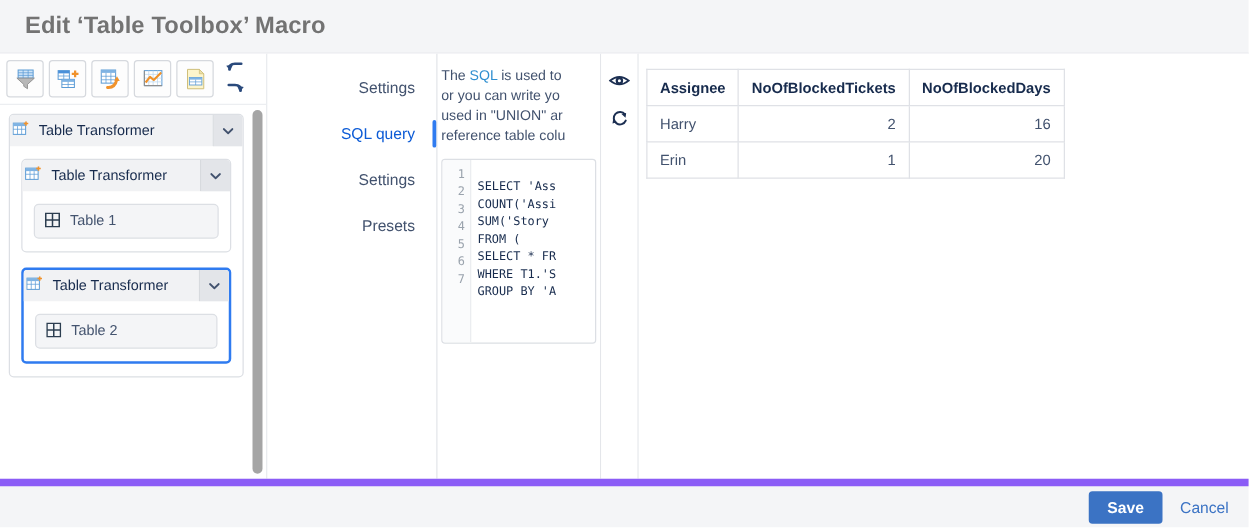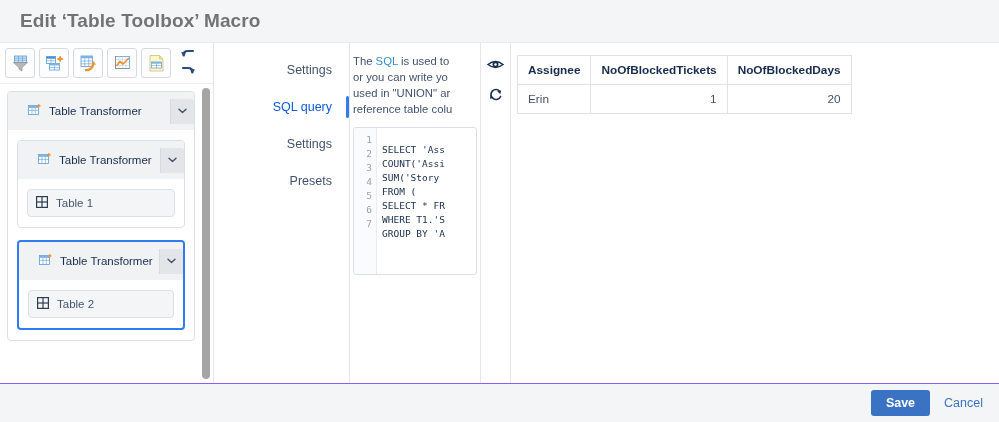--- a/index.html
+++ b/index.html
@@ -69,21 +69,21 @@
     width: 8px; border-radius: 4px; background: #a5a5a5;
     cursor: pointer;
   }
   .node {
     border: 1px solid #dcdfe4; border-radius: 4px;
     background: #fff; margin-bottom: 0px;
   }
   .node-outer { margin-right: 4px; }
   .node-head {
     display: flex; align-items: center;
-    height: 38px; padding: 0 0 0 20px;
+    height: 25px; padding: 0 0 0 2px;
     background: #f1f2f4;
     border-radius: 3px 3px 0 0;
     font-size: 11.5px; color: #172b4d;
     cursor: pointer;
     justify-content: center;
   }
   .node-head .label { margin-left: 7px; flex:1 1 auto; white-space:nowrap; overflow:hidden; }
   .chev {
     width: 24px; height: 25px; display:flex; align-items:center; justify-content:center;
     background: #e3e5e9; border-left: 1px solid #d7dade;
@@ -202,21 +202,21 @@
     font-size: 11.8px; color: #42526e;
     padding: 7px 10px; white-space: nowrap;
   }
   table.rt td.num { text-align: right; }
   table.rt th.num { text-align: left; }
 
   
   .footer {
     position: absolute; left: 0; right: 0; bottom: 0; height: 39px;
     background: #f4f5f7;
-    border-top: 1px solid #8b5cf6;
+    border-top: 6px solid #8b5cf6;
     display:flex; align-items:center; justify-content:flex-end;
     padding-right: 16px; gap: 14px;
   }
   .save-btn {
     background: #3b73c4; color:#fff; border:none; border-radius:3px;
     font-size: 12.5px; font-weight: 700;
     padding: 6px 15px; cursor:pointer;
     font-family: "Liberation Sans", sans-serif;
   }
   .cancel-link { font-size: 12.5px; color:#3b73c4; cursor:pointer; }
@@ -471,20 +471,25 @@
       <table class="rt">
         <thead>
           <tr>
             <th>Assignee</th>
             <th class="num">NoOfBlockedTickets</th>
             <th class="num">NoOfBlockedDays</th>
           </tr>
         </thead>
         <tbody>
           <tr>
+            <td>Harry</td>
+            <td class="num">2</td>
+            <td class="num">16</td>
+          </tr>
+          <tr>
             <td>Erin</td>
             <td class="num">1</td>
             <td class="num">20</td>
           </tr>
         </tbody>
       </table>
     </div>
 
   </div>
 

